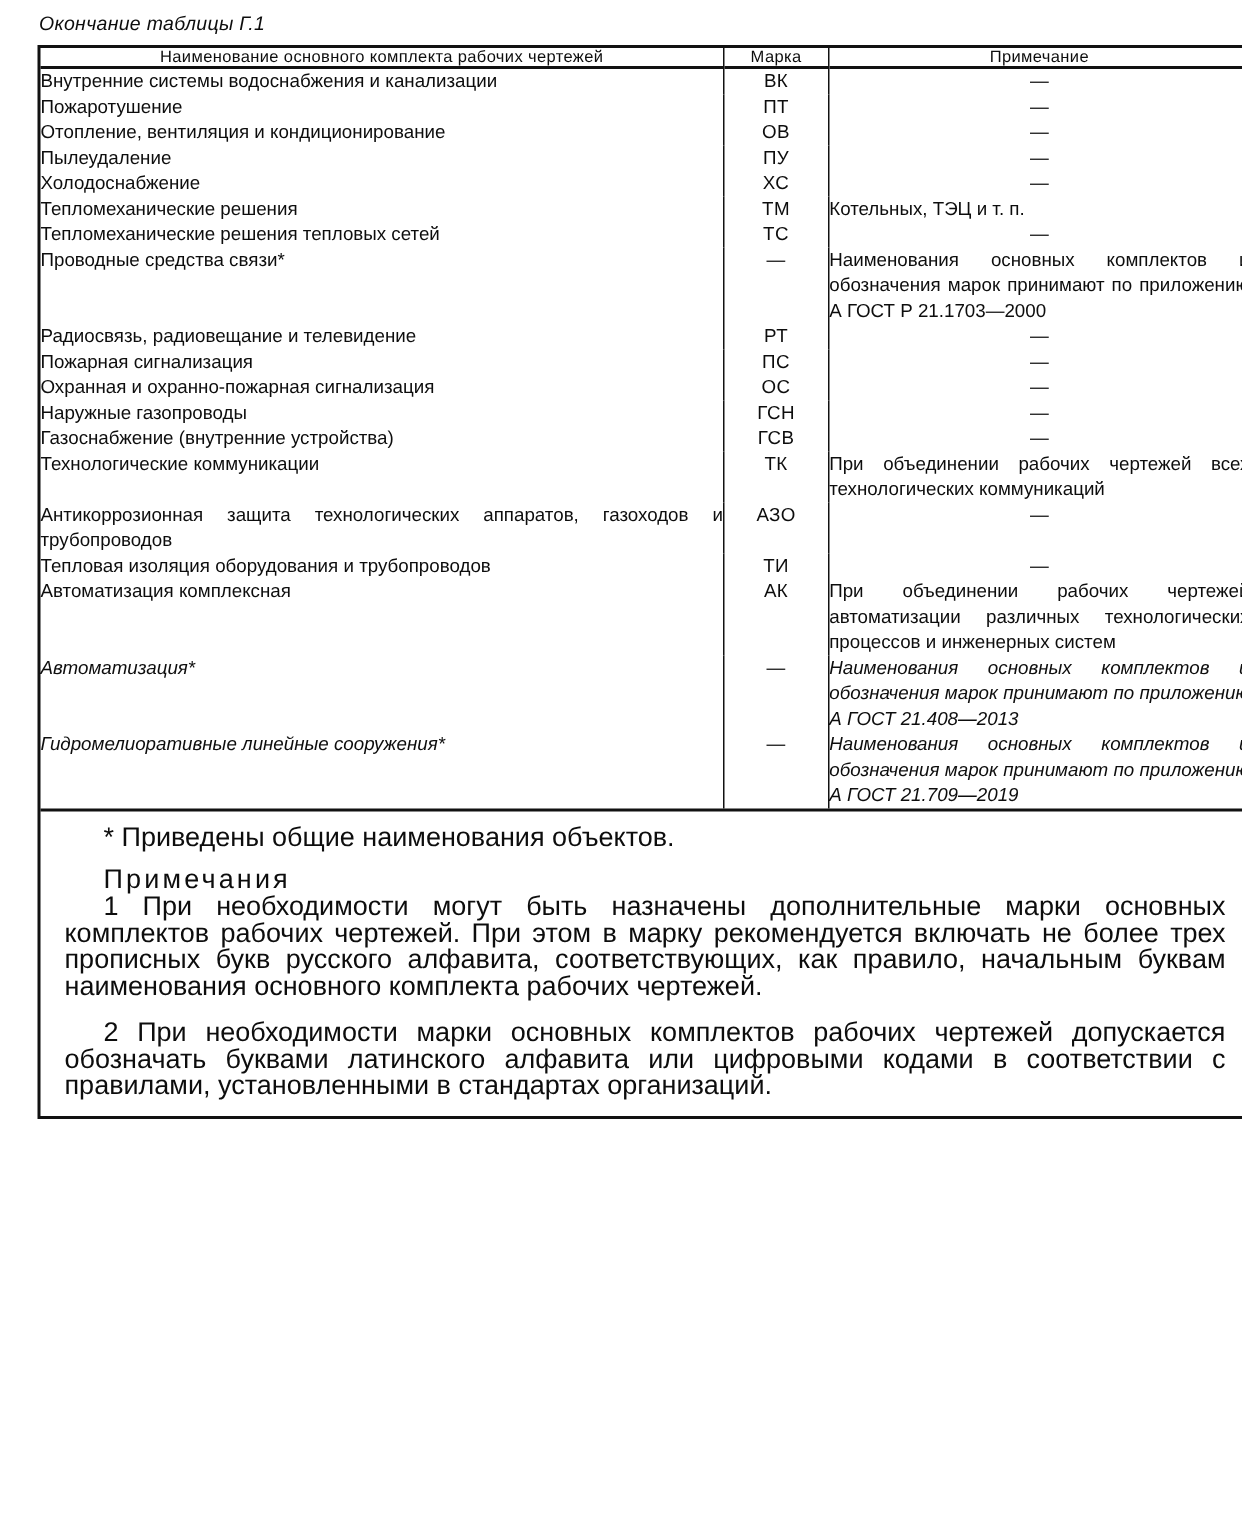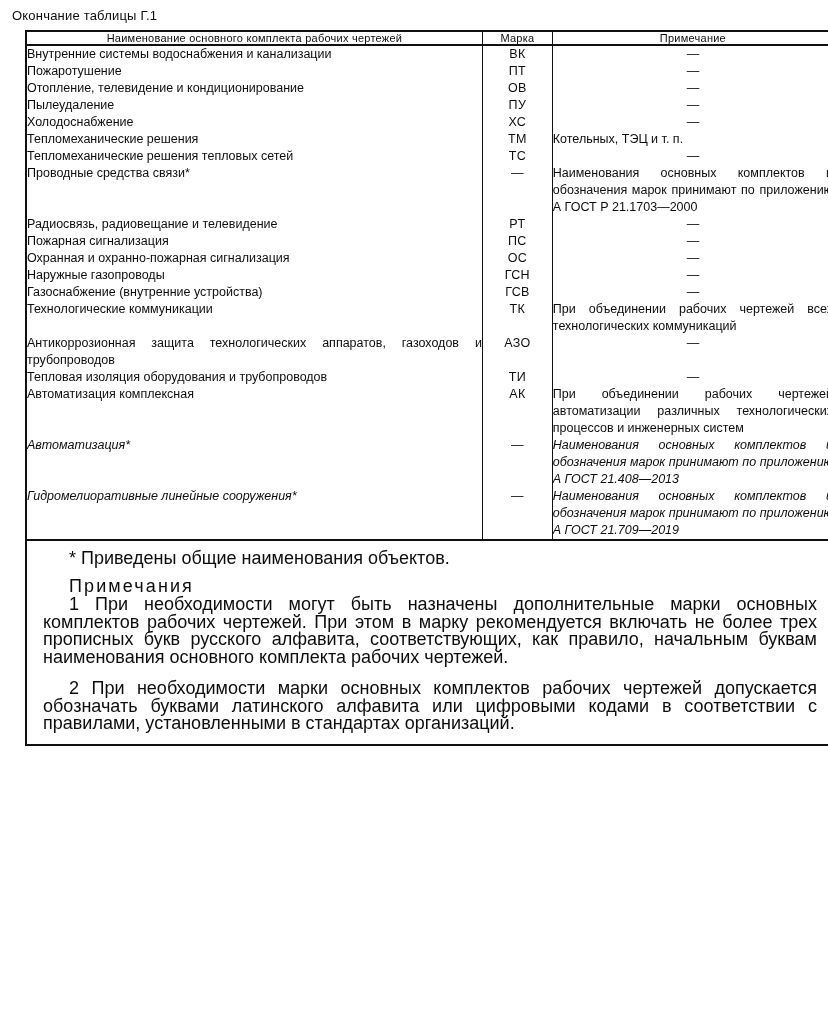--- a/index.html
+++ b/index.html
@@ -21,22 +21,23 @@
     position: relative;
     width: 828px;
     height: 1023px;
     box-sizing: border-box;
     padding: 0;
   }
 
   
   .table-caption {
     position: absolute;
-    left: 12px;
+    left: 26px;
     top: 8px;
+    font-style: italic;
     font-size: 13px;
     letter-spacing: 0.2px;
     white-space: nowrap;
     text-align: center;
   }
 
   
   .table-frame {
     position: absolute;
     left: 25px;
@@ -172,21 +173,21 @@
           <td class="note-cell dash">—</td>
         </tr>
 
         <tr>
           <td class="name-cell">Пожаротушение</td>
           <td class="mark-cell">ПТ</td>
           <td class="note-cell dash">—</td>
         </tr>
 
         <tr>
-          <td class="name-cell">Отопление, телевидение и кондиционирование</td>
+          <td class="name-cell">Отопление, вентиляция и кондиционирование</td>
           <td class="mark-cell">ОВ</td>
           <td class="note-cell dash">—</td>
         </tr>
 
 
         <tr>
           <td class="name-cell">Пылеудаление</td>
           <td class="mark-cell">ПУ</td>
           <td class="note-cell dash">—</td>
         </tr>

